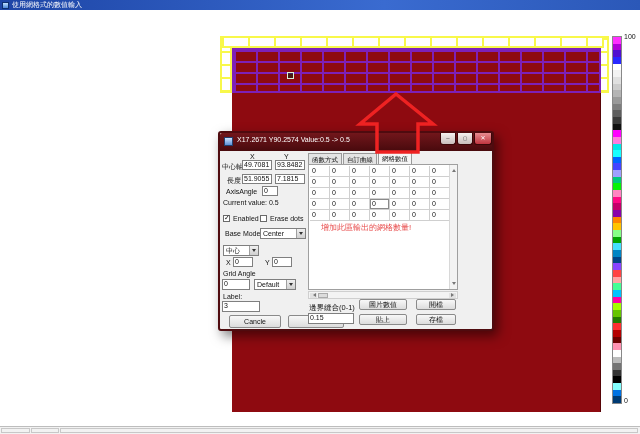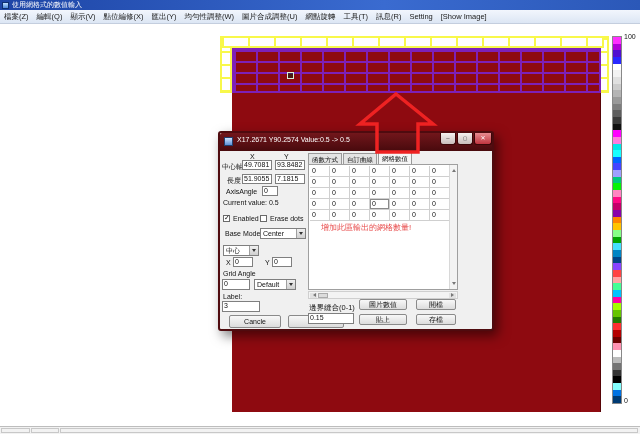--- a/index.html
+++ b/index.html
@@ -113,34 +113,20 @@
 </head>
 <body>
 
 <div class="screen">
 
   <div class="titlebar">
     <span class="app-icon"></span>
     <span class="title-text">使用網格式的數值輸入</span>
   </div>
 
-  <div class="menubar">
-      <span class="menu-item">檔案(Z)</span>
-      <span class="menu-item">編輯(Q)</span>
-      <span class="menu-item">顯示(V)</span>
-      <span class="menu-item">點位編修(X)</span>
-      <span class="menu-item">匯出(Y)</span>
-      <span class="menu-item">均勻性調整(W)</span>
-      <span class="menu-item">圖片合成調整(U)</span>
-      <span class="menu-item">網點旋轉</span>
-      <span class="menu-item">工具(T)</span>
-      <span class="menu-item">訊息(R)</span>
-      <span class="menu-item">Setting</span>
-      <span class="menu-item">[Show Image]</span>
-    </div>
 
   <div class="yleft"></div>
   <div class="yright"></div>
   <div class="ytop"></div>
 
   <div class="canvas">
     <div class="pgrid"></div>
     <div class="cursor-sq"></div>
   </div>
 

